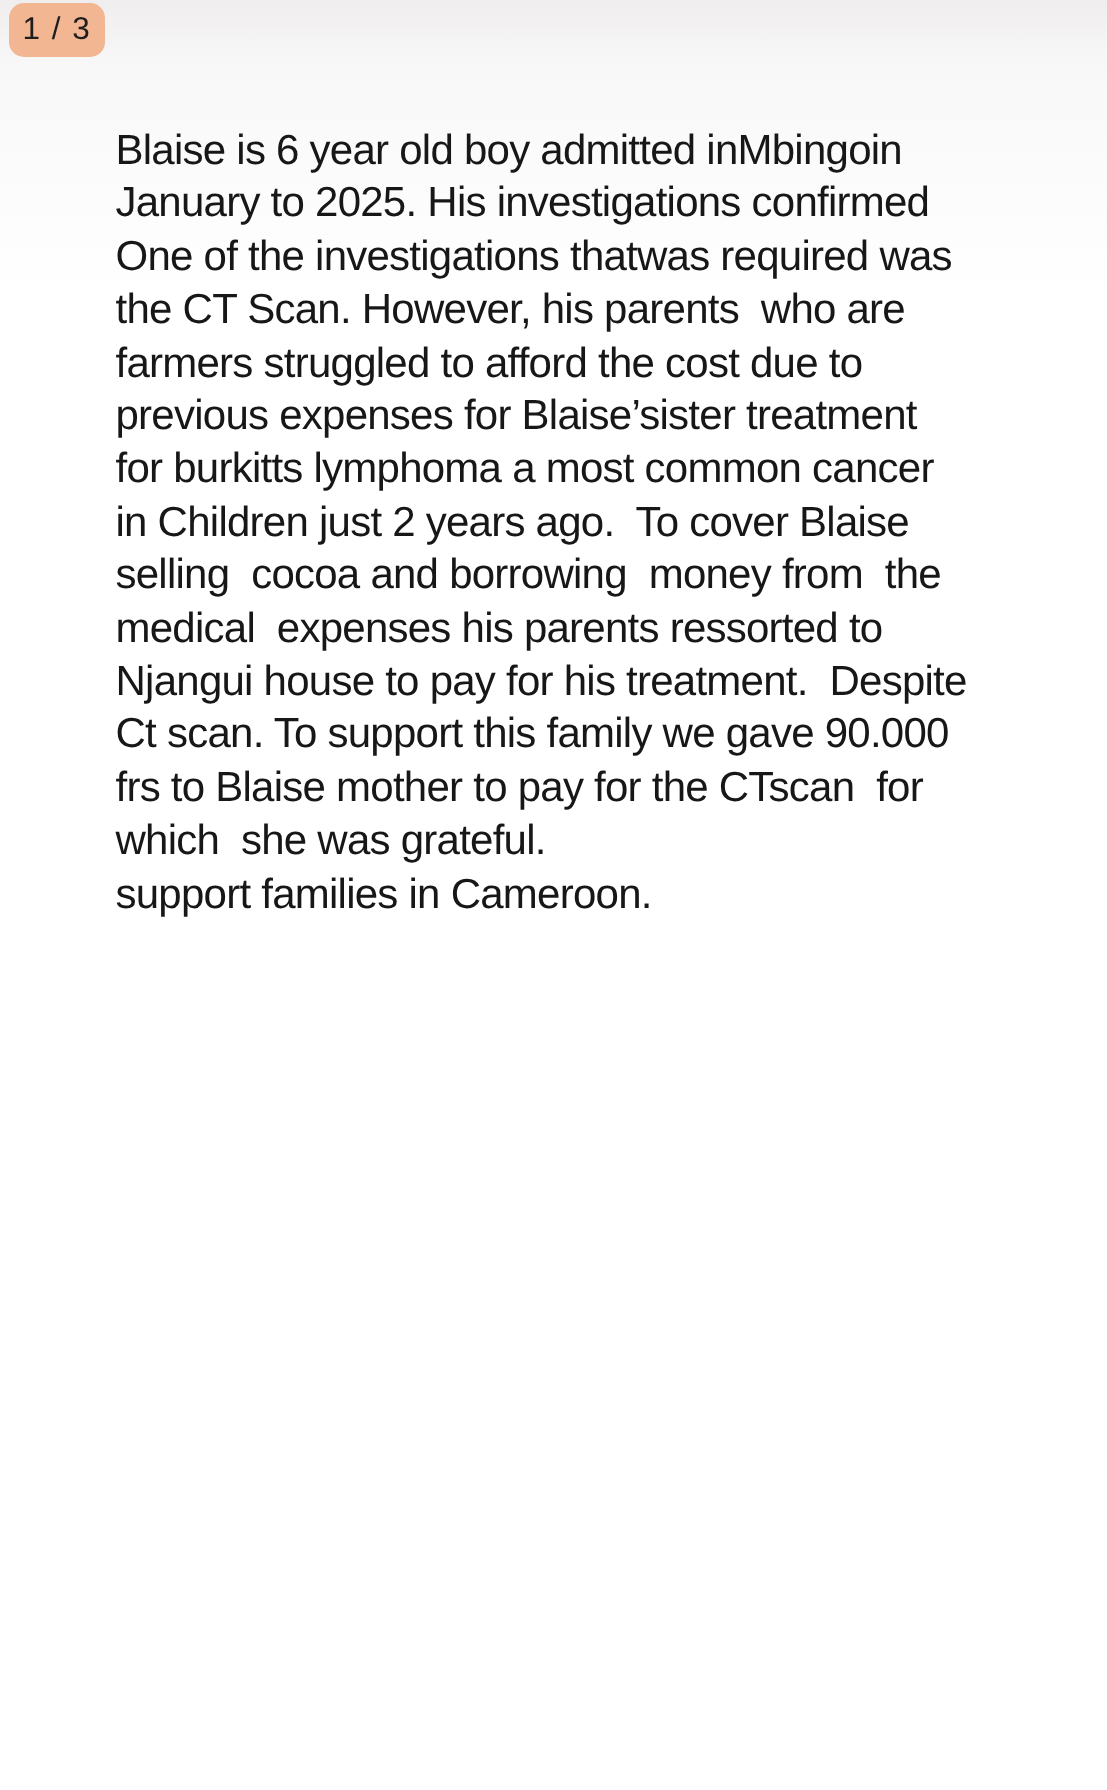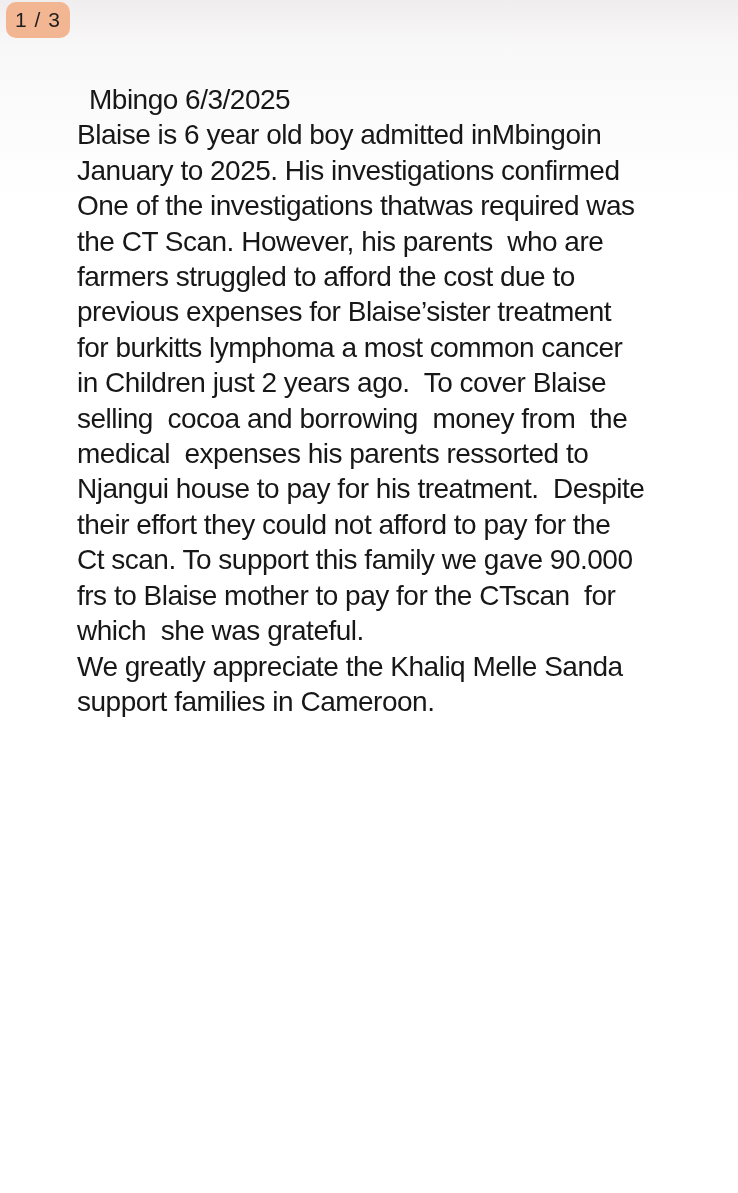--- a/index.html
+++ b/index.html
@@ -49,31 +49,28 @@
   }
 </style>
 </head>
 <body>
 
 <div class="page-indicator">
   <span>1 / 3</span>
 </div>
 
 <div class="doc">
-  <div class="doc-line indent">Mbingo 6/3/2025</div>
   <div class="doc-line">Blaise is 6 year old boy admitted inMbingoin</div>
   <div class="doc-line">January to 2025. His investigations confirmed</div>
   <div class="doc-line">One of the investigations thatwas required was</div>
   <div class="doc-line">the CT Scan. However, his parents  who are</div>
   <div class="doc-line">farmers struggled to afford the cost due to</div>
   <div class="doc-line">previous expenses for Blaise’sister treatment</div>
   <div class="doc-line">for burkitts lymphoma a most common cancer</div>
   <div class="doc-line">in Children just 2 years ago.  To cover Blaise</div>
   <div class="doc-line">selling  cocoa and borrowing  money from  the</div>
   <div class="doc-line">medical  expenses his parents ressorted to</div>
   <div class="doc-line">Njangui house to pay for his treatment.  Despite</div>
-  <div class="doc-line">their effort they could not afford to pay for the</div>
   <div class="doc-line">Ct scan. To support this family we gave 90.000</div>
   <div class="doc-line">frs to Blaise mother to pay for the CTscan  for</div>
   <div class="doc-line">which  she was grateful.</div>
-  <div class="doc-line">We greatly appreciate the Khaliq Melle Sanda</div>
   <div class="doc-line">support families in Cameroon.</div>
 </div>
 
 </body></html>

